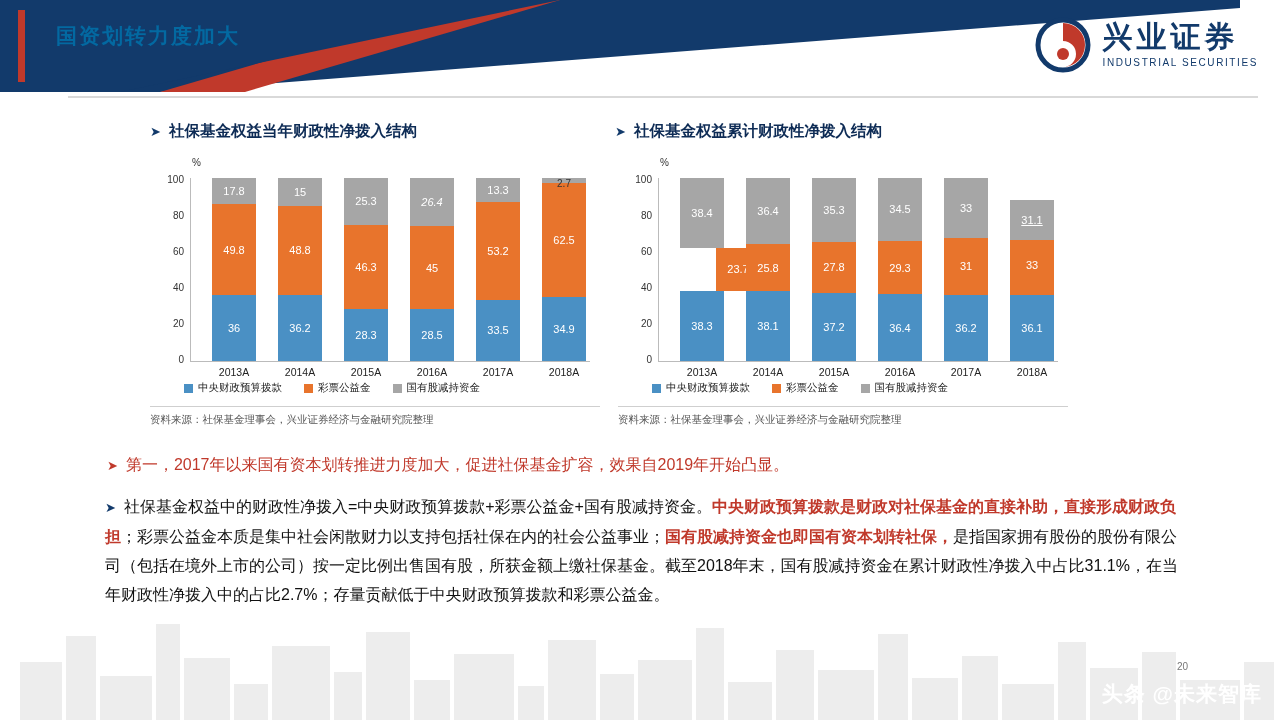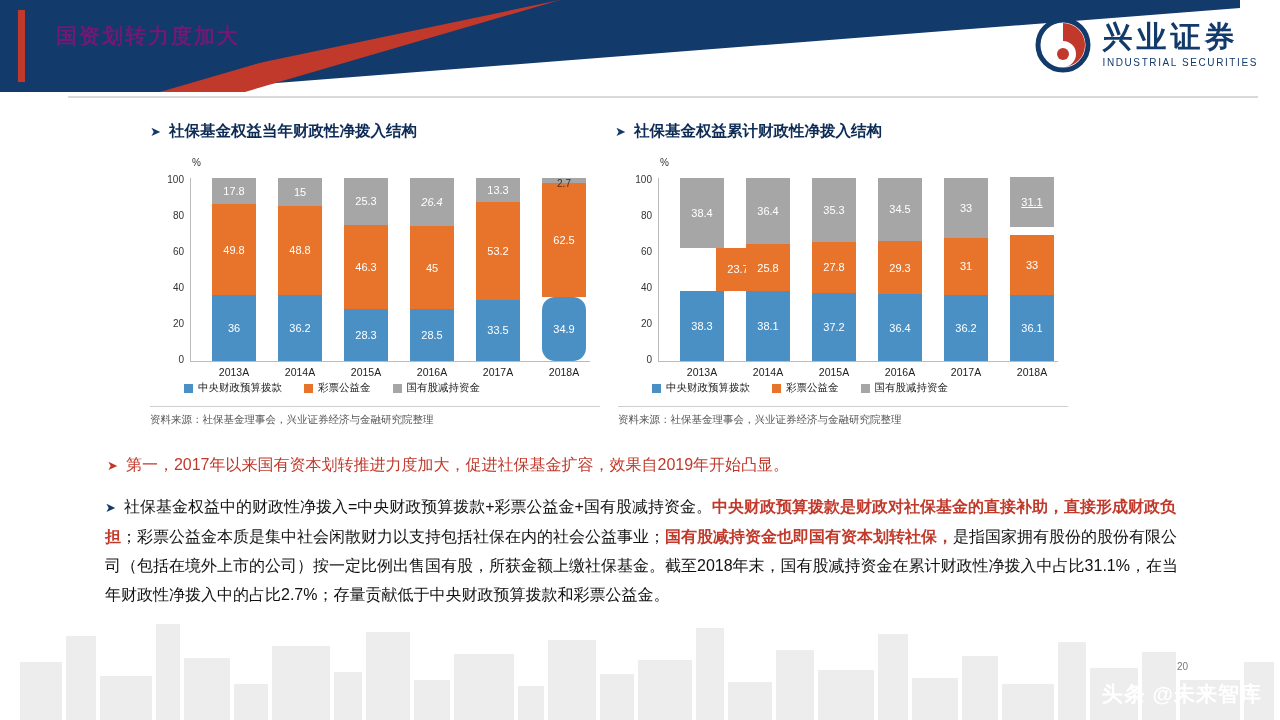--- a/index.html
+++ b/index.html
@@ -7,21 +7,21 @@
 
   
   .header{position:absolute;left:0;top:0;width:1280px;height:92px;overflow:hidden;background:#ffffff;}
   .hdr-navy{position:absolute;left:0;top:0;width:560px;height:92px;background:#123a6b;
     clip-path:polygon(0 0, 560px 0, 120px 92px, 0 92px);}
   .hdr-red{position:absolute;left:130px;top:0;width:430px;height:92px;background:#c0392b;
     clip-path:polygon(345px 0, 430px 0, 115px 92px, 30px 92px);}
   .hdr-wedge{position:absolute;left:0;top:0;width:1280px;height:92px;background:#123a6b;
     clip-path:polygon(300px 0, 1240px 0, 1240px 8px, 160px 92px, 60px 92px);}
   .hdr-leftbar{position:absolute;left:18px;top:10px;width:7px;height:72px;background:#c0392b;}
-  .hdr-title{position:absolute;left:56px;top:22px;color:#701a75;font-size:21px;letter-spacing:2px;font-weight:bold;}
+  .hdr-title{position:absolute;left:56px;top:22px;color:#0369a1;font-size:21px;letter-spacing:2px;font-weight:bold;}
   .hdr-underline{position:absolute;left:68px;top:96px;width:1190px;height:2px;background:#d9d9d9;}
 
   .logo-wrap{position:absolute;right:22px;top:16px;height:58px;display:flex;align-items:center;gap:12px;}
   .logo-mark{width:56px;height:56px;position:relative;}
   .logo-cn{color:#123a6b;font-size:30px;font-weight:bold;letter-spacing:4px;line-height:1;}
   .logo-en{color:#123a6b;font-size:10px;letter-spacing:1.6px;margin-top:5px;}
 
   
   .panel-title{position:absolute;font-size:15.5px;color:#0d2b55;font-weight:bold;}
   .bullet-tri{display:inline-block;color:#123a6b;font-size:13px;margin-right:8px;}
@@ -119,21 +119,21 @@
     <div class="seg" style="bottom:134.6px;height:48.4px;background:#a6a6a6;font-style:italic;">26.4</div>
   </div>
 
   <div class="bar" style="left:326px;top:18px;width:44px;height:183px;">
     <div class="seg" style="bottom:0;height:61.3px;background:#4a90c4;">33.5</div>
     <div class="seg" style="bottom:61.3px;height:97.4px;background:#e8742c;">53.2</div>
     <div class="seg" style="bottom:158.7px;height:24.3px;background:#a6a6a6;">13.3</div>
   </div>
 
   <div class="bar" style="left:392px;top:18px;width:44px;height:183px;">
-    <div class="seg" style="bottom:0;height:63.9px;background:#4a90c4;border-radius:13px;">34.9</div>
+    <div class="seg" style="bottom:0;height:63.9px;background:#4a90c4;">34.9</div>
     <div class="seg" style="bottom:63.9px;height:114.4px;background:#e8742c;">62.5</div>
     <div class="seg" style="bottom:178.3px;height:4.7px;background:#a6a6a6;color:#333;font-size:10px;align-items:flex-start;margin-top:-12px;">2.7</div>
   </div>
 
   <div class="xtick" style="left:56px;top:206px;width:56px;">2013A</div>
   <div class="xtick" style="left:122px;top:206px;width:56px;">2014A</div>
   <div class="xtick" style="left:188px;top:206px;width:56px;">2015A</div>
   <div class="xtick" style="left:254px;top:206px;width:56px;">2016A</div>
   <div class="xtick" style="left:320px;top:206px;width:56px;">2017A</div>
   <div class="xtick" style="left:386px;top:206px;width:56px;">2018A</div>
@@ -193,21 +193,21 @@
     <div class="seg" style="bottom:120.2px;height:62.8px;background:#a6a6a6;">34.5</div>
   </div>
   <div class="bar" style="left:326px;top:18px;width:44px;height:183px;">
     <div class="seg" style="bottom:0;height:66.2px;background:#4a90c4;">36.2</div>
     <div class="seg" style="bottom:66.2px;height:56.7px;background:#e8742c;">31</div>
     <div class="seg" style="bottom:122.9px;height:60.1px;background:#a6a6a6;">33</div>
   </div>
   <div class="bar" style="left:392px;top:18px;width:44px;height:183px;">
     <div class="seg" style="bottom:0;height:66.1px;background:#4a90c4;">36.1</div>
     <div class="seg" style="bottom:66.1px;height:60.4px;background:#e8742c;">33</div>
-    <div class="seg" style="bottom:134px;height:50px;background:#a6a6a6;text-decoration:underline;">31.1</div>
+    <div class="seg" style="bottom:121px;height:40px;background:#a6a6a6;text-decoration:underline;">31.1</div>
   </div>
 
   <div class="xtick" style="left:56px;top:206px;width:56px;">2013A</div>
   <div class="xtick" style="left:122px;top:206px;width:56px;">2014A</div>
   <div class="xtick" style="left:188px;top:206px;width:56px;">2015A</div>
   <div class="xtick" style="left:254px;top:206px;width:56px;">2016A</div>
   <div class="xtick" style="left:320px;top:206px;width:56px;">2017A</div>
   <div class="xtick" style="left:386px;top:206px;width:56px;">2018A</div>
 </div>
 

